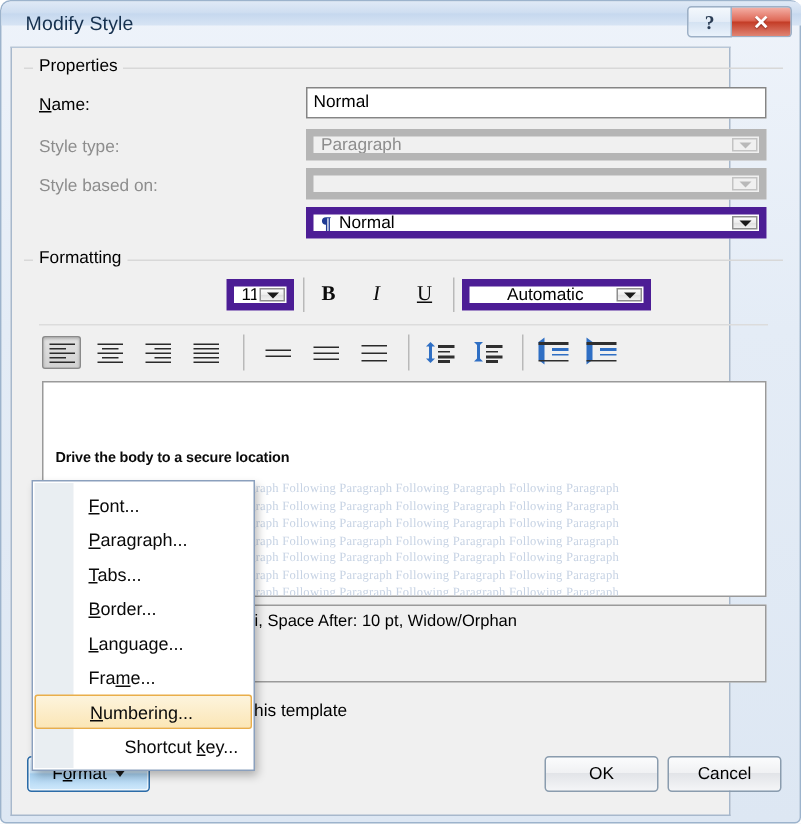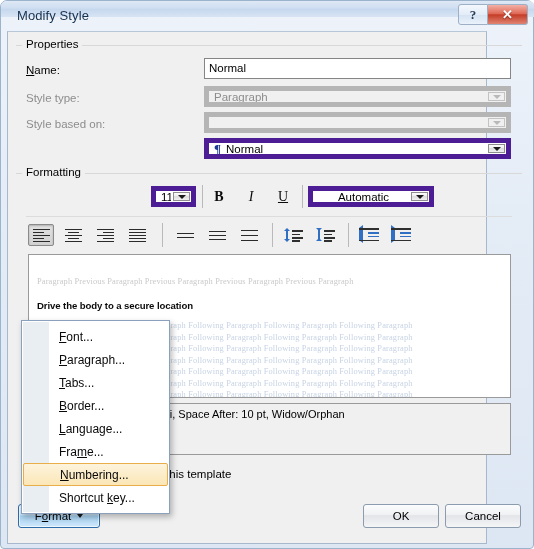--- a/index.html
+++ b/index.html
@@ -381,21 +381,20 @@
           <span class="idicon">
             <span class="ln" style="left:0;top:0px;width:20px;"></span>
             <span class="ln" style="left:9px;top:4px;width:11px;background:#2f6fc4;"></span>
             <span class="ln" style="left:9px;top:7.5px;width:11px;background:#2f6fc4;"></span>
             <span class="ln" style="left:0;top:11.5px;width:20px;"></span>
             <span class="arw" style="left:0.5px;top:3px;border-top:3.5px solid transparent;border-bottom:3.5px solid transparent;border-left:4.5px solid #2f6fc4;"></span>
           </span>
         </div>
 
         <div id="preview" style="left:12px;top:72px;width:483px;height:144px;">
-          <div class="ghost" style="top:22px;">Paragraph Previous Paragraph Previous Paragraph Previous Paragraph Previous Paragraph</div>
           <div id="samp" style="top:45px;">Drive the body to a secure location</div>
           <div id="following-rows">
               <div class="ghost blue" style="top: 66px;">Following Paragraph Following Paragraph Following Paragraph Following Paragraph Following Paragraph</div>
               <div class="ghost blue" style="top: 77.5px;">Following Paragraph Following Paragraph Following Paragraph Following Paragraph Following Paragraph</div>
               <div class="ghost blue" style="top: 89px;">Following Paragraph Following Paragraph Following Paragraph Following Paragraph Following Paragraph</div>
               <div class="ghost blue" style="top: 100.5px;">Following Paragraph Following Paragraph Following Paragraph Following Paragraph Following Paragraph</div>
               <div class="ghost blue" style="top: 112px;">Following Paragraph Following Paragraph Following Paragraph Following Paragraph Following Paragraph</div>
               <div class="ghost blue" style="top: 123.5px;">Following Paragraph Following Paragraph Following Paragraph Following Paragraph Following Paragraph</div>
               <div class="ghost blue" style="top: 135px;">Following Paragraph Following Paragraph Following Paragraph Following Paragraph Following Paragraph</div>
             </div>
@@ -435,20 +434,20 @@
           </div>
           <div class="mitem" style="top: 96px;">
             <span class="mlabel"><span class="ak">L</span>anguage...</span>
           </div>
           <div class="mitem" style="top: 119px;">
             <span class="mlabel">Fra<span class="ak">m</span>e...</span>
           </div>
           <div class="mitem hl" style="top: 142px;">
             <span class="mlabel"><span class="ak">N</span>umbering...</span>
           </div>
-          <div class="mitem" style="top: 165px;">
+          <div class="mitem" style="top: 165px; margin-left: 24px;">
             <span class="mlabel">Shortcut <span class="ak">k</span>ey...</span>
           </div>
         </div>
     </div>
 
   </div>
 </div>
 
 </body></html>

